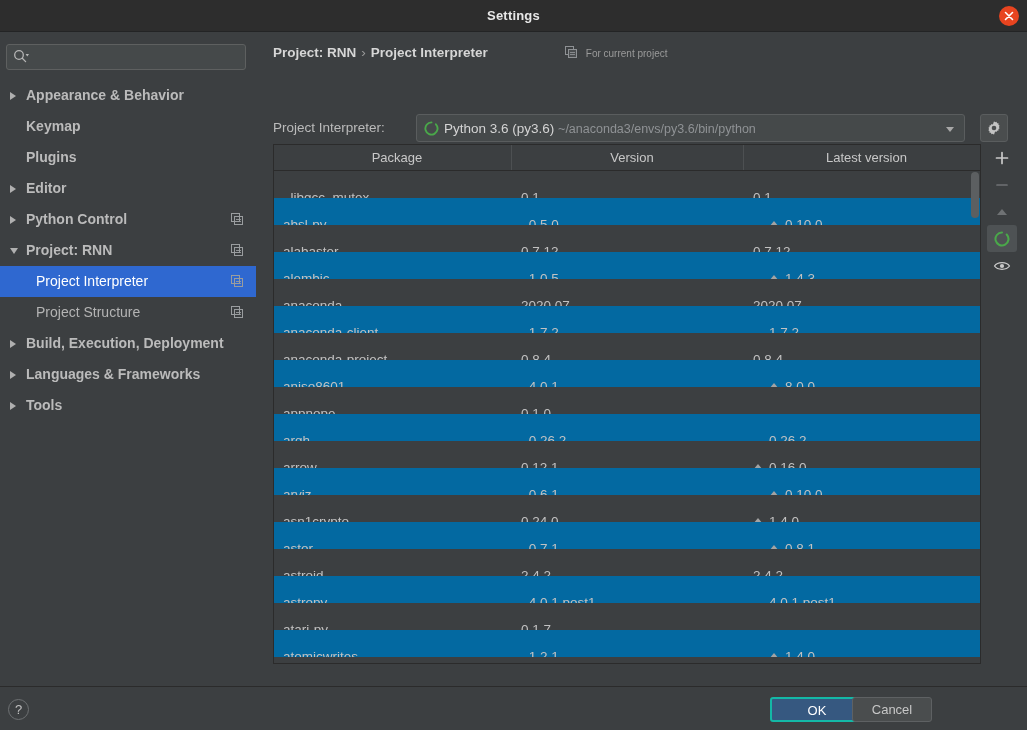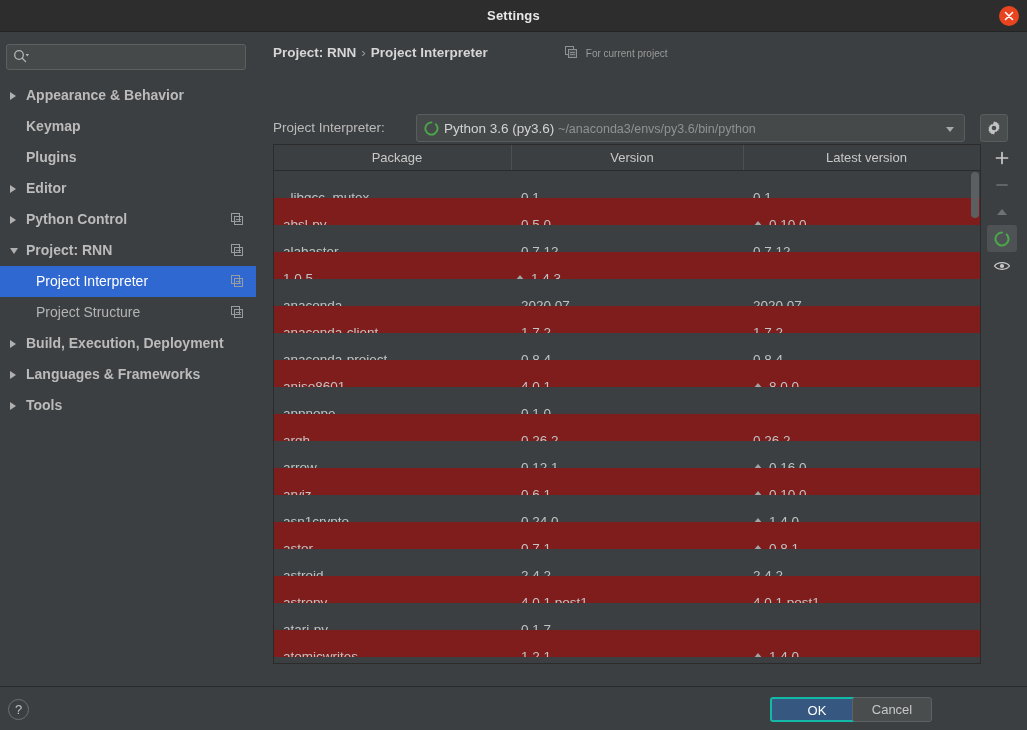--- a/index.html
+++ b/index.html
@@ -140,21 +140,21 @@
     font-size: 13px; color: #c8c8c8; line-height: 25px;
     padding-left: 9px; border-right: 1px solid #4d5052; text-align: center;
   }
   .col-pkg { width: 238px; }
   .col-ver { width: 232px; }
   .col-latest { width: 236px; border-right: none !important; }
 
   .tbody { position: relative; }
   .trow { display: flex; height: 27px; }
   .trow.odd  { background: #3c3f41; }
-  .trow.even { background: #7f1d1d; }
+  .trow.even { background: #0369a1; gap: 24px; }
   .trow div {
     font-size: 13.5px; color: #c2c2c2; line-height: 26px;
     padding-left: 9px; white-space: nowrap; overflow: hidden; margin-top: 14px;
   }
   .up-tri {
     display: inline-block; width: 0; height: 0;
     border-bottom: 6px solid #a3a3a3;
     border-left: 5px solid transparent;
     border-right: 5px solid transparent;
     margin-right: 6px; vertical-align: 2px;
@@ -308,20 +308,21 @@
           <div class="col-pkg">absl-py</div>
           <div class="col-ver">0.5.0</div>
           <div class="col-latest"><span class="up-tri"></span><span>0.10.0</span></div>
         </div>
         <div class="trow odd">
           <div class="col-pkg">alabaster</div>
           <div class="col-ver">0.7.12</div>
           <div class="col-latest"><span>0.7.12</span></div>
         </div>
         <div class="trow even">
+          <div class="col-pkg">alembic</div>
           <div class="col-ver">1.0.5</div>
           <div class="col-latest"><span class="up-tri"></span><span>1.4.3</span></div>
         </div>
         <div class="trow odd">
           <div class="col-pkg">anaconda</div>
           <div class="col-ver">2020.07</div>
           <div class="col-latest"><span>2020.07</span></div>
         </div>
         <div class="trow even">
           <div class="col-pkg">anaconda-client</div>

